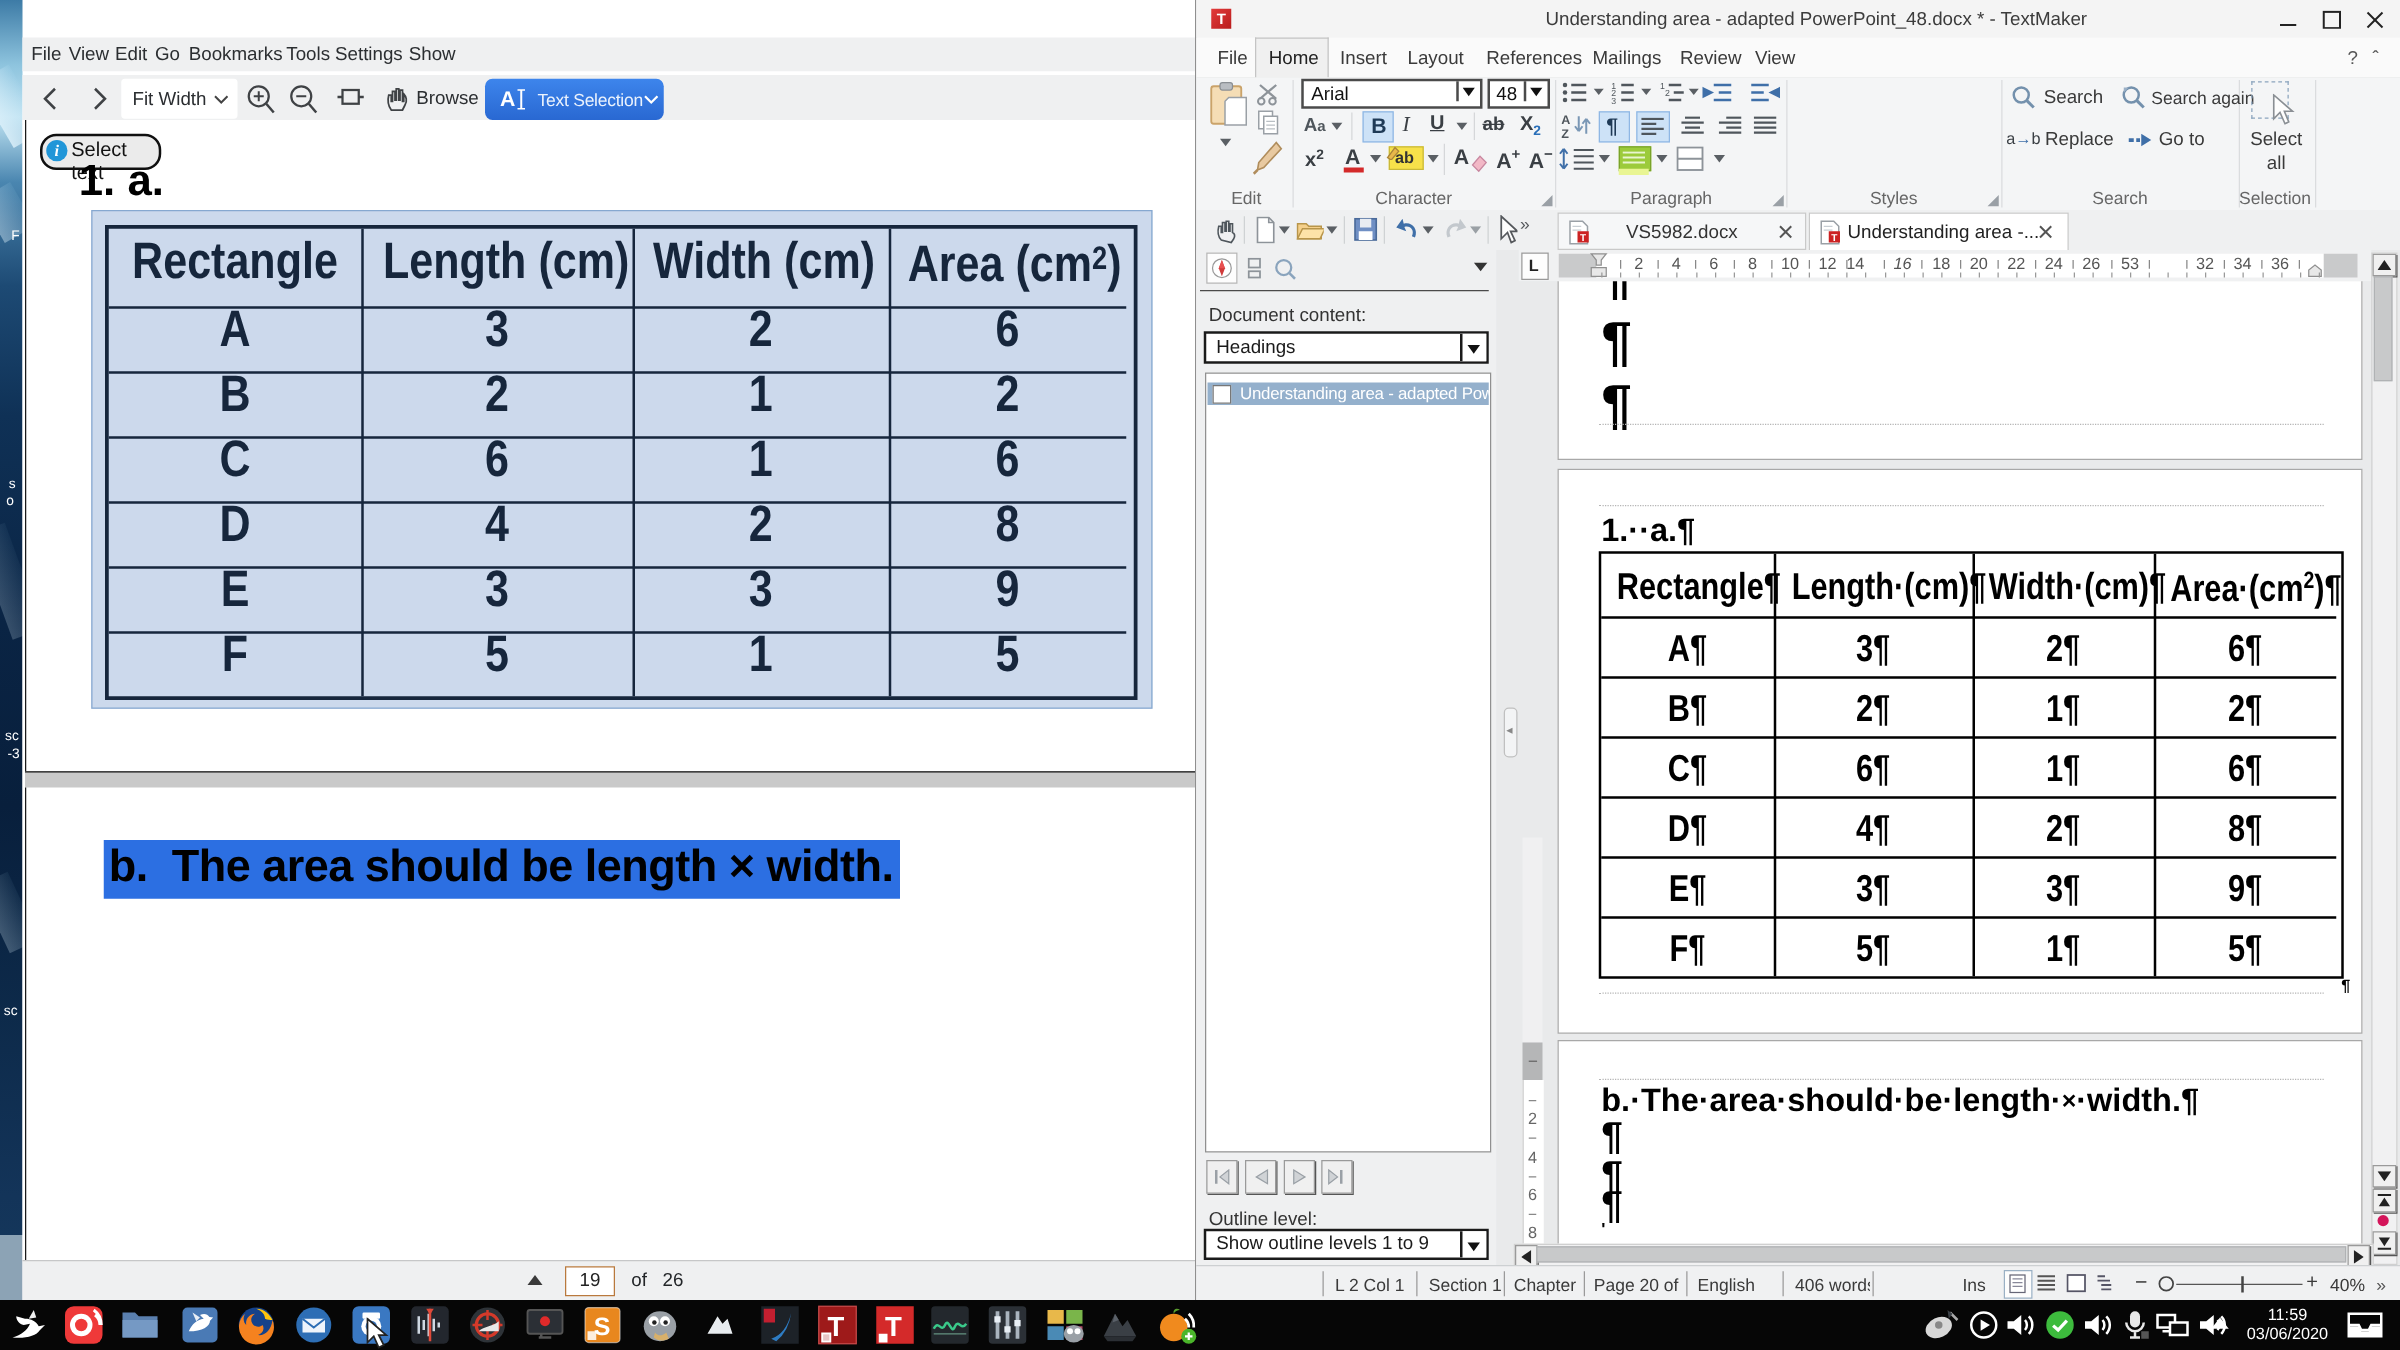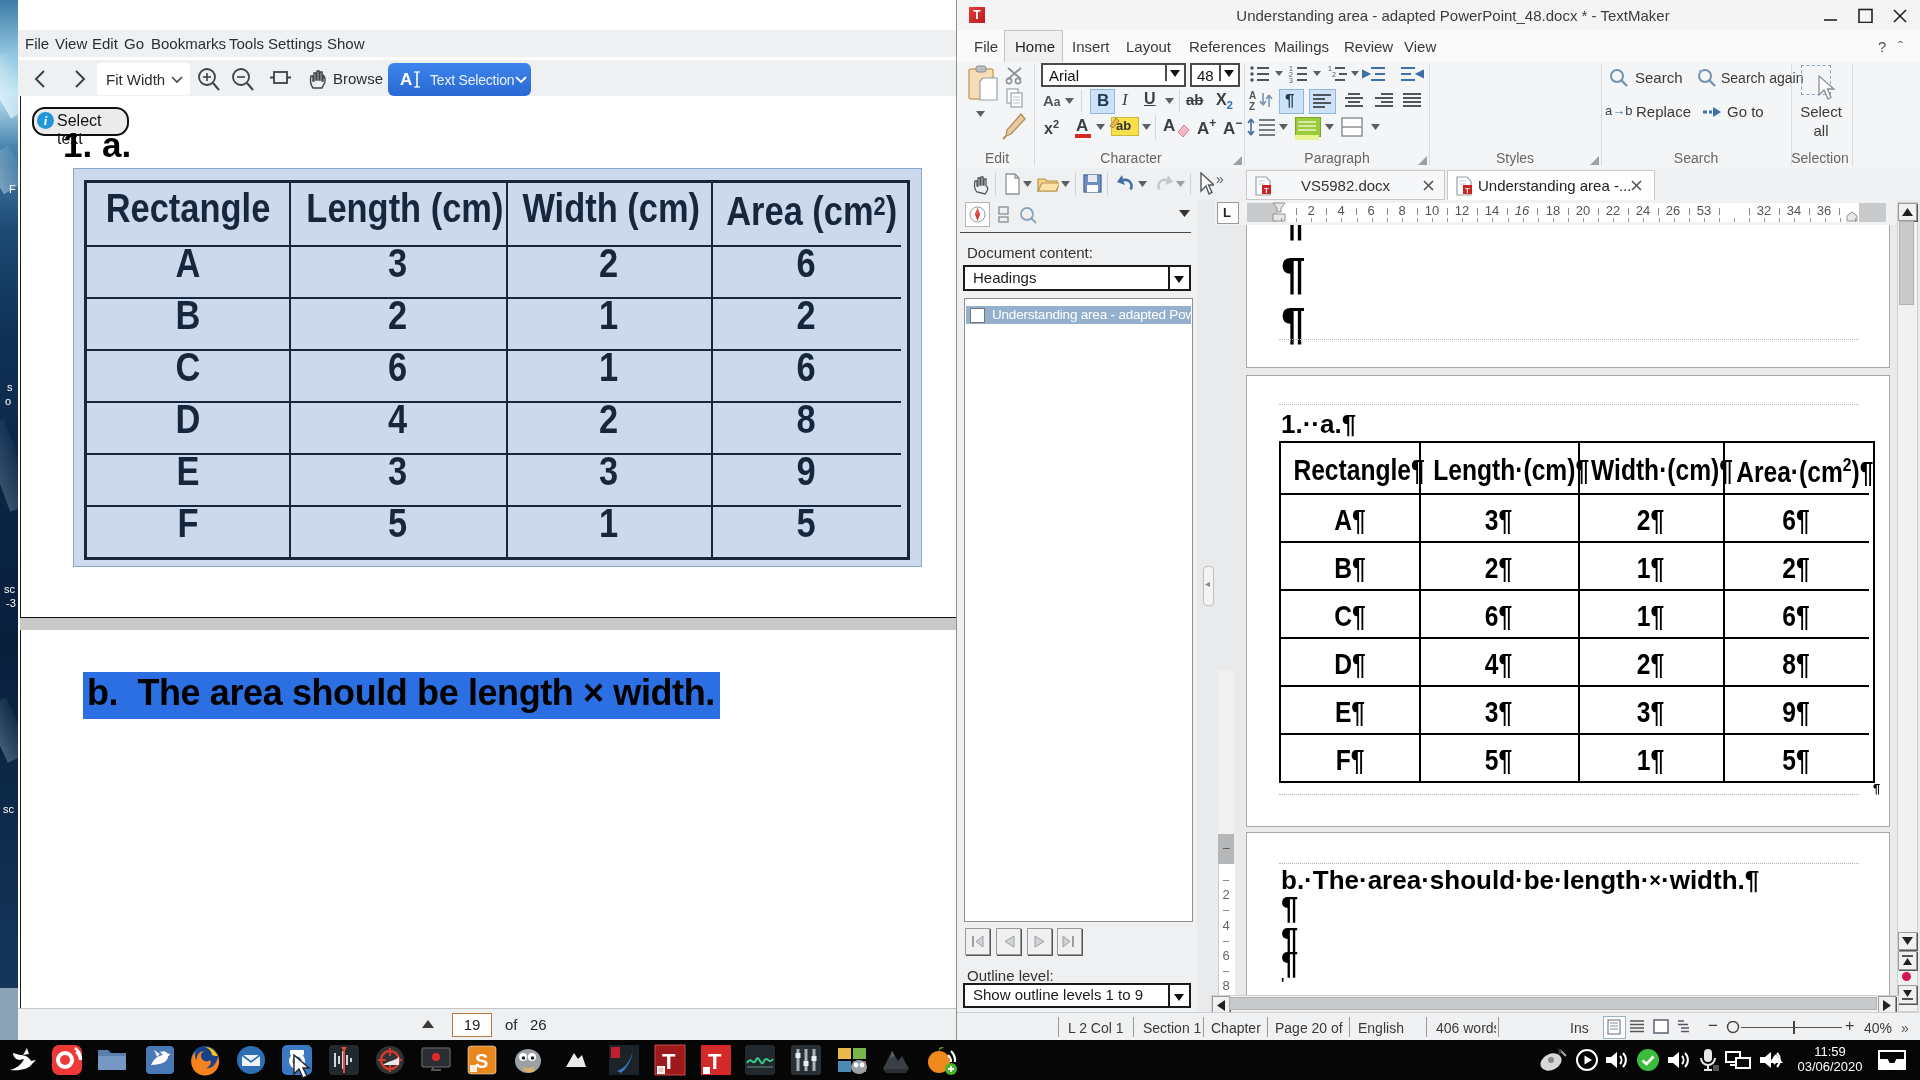--- a/index.html
+++ b/index.html
@@ -581,21 +581,21 @@
         </svg>
       <svg class="abs" style="left:630px;top:11px" width="15" height="12">
           <path d="M2 10 v-5 l5 -4 l5 4 v5 Z" fill="#e8e8e8" stroke="#909090"></path>
         </svg>
       <span class="num" style="left:81px;width:30px;text-align:center;display:inline-block;position:absolute;">2</span>
       <span class="num" style="left:111px;width:30px;text-align:center;display:inline-block;position:absolute;">4</span>
       <span class="num" style="left:141px;width:30px;text-align:center;display:inline-block;position:absolute;">6</span>
       <span class="num" style="left:172px;width:30px;text-align:center;display:inline-block;position:absolute;">8</span>
       <span class="num" style="left:202px;width:30px;text-align:center;display:inline-block;position:absolute;">10</span>
       <span class="num" style="left:232px;width:30px;text-align:center;display:inline-block;position:absolute;">12</span>
-      <span class="num" style="left:262px;width:30px;text-align:center;display:inline-block;position:absolute;">14</span>
+      <span class="num" style="left:262px;width:30px;text-align:left;display:inline-block;position:absolute;">14</span>
       <span class="num" style="left:292px;width:30px;text-align:center;display:inline-block;position:absolute;font-style:italic;">16</span>
       <span class="num" style="left:323px;width:30px;text-align:center;display:inline-block;position:absolute;">18</span>
       <span class="num" style="left:353px;width:30px;text-align:center;display:inline-block;position:absolute;">20</span>
       <span class="num" style="left:383px;width:30px;text-align:center;display:inline-block;position:absolute;">22</span>
       <span class="num" style="left:413px;width:30px;text-align:center;display:inline-block;position:absolute;">24</span>
       <span class="num" style="left:443px;width:30px;text-align:center;display:inline-block;position:absolute;">26</span>
       <span class="num" style="left:474px;width:30px;text-align:center;display:inline-block;position:absolute;">53</span>
       <span class="num" style="left:504px;width:30px;text-align:center;display:inline-block;position:absolute;margin-top:34px;">30</span>
       <span class="num" style="left:534px;width:30px;text-align:center;display:inline-block;position:absolute;">32</span>
       <span class="num" style="left:564px;width:30px;text-align:center;display:inline-block;position:absolute;">34</span>

